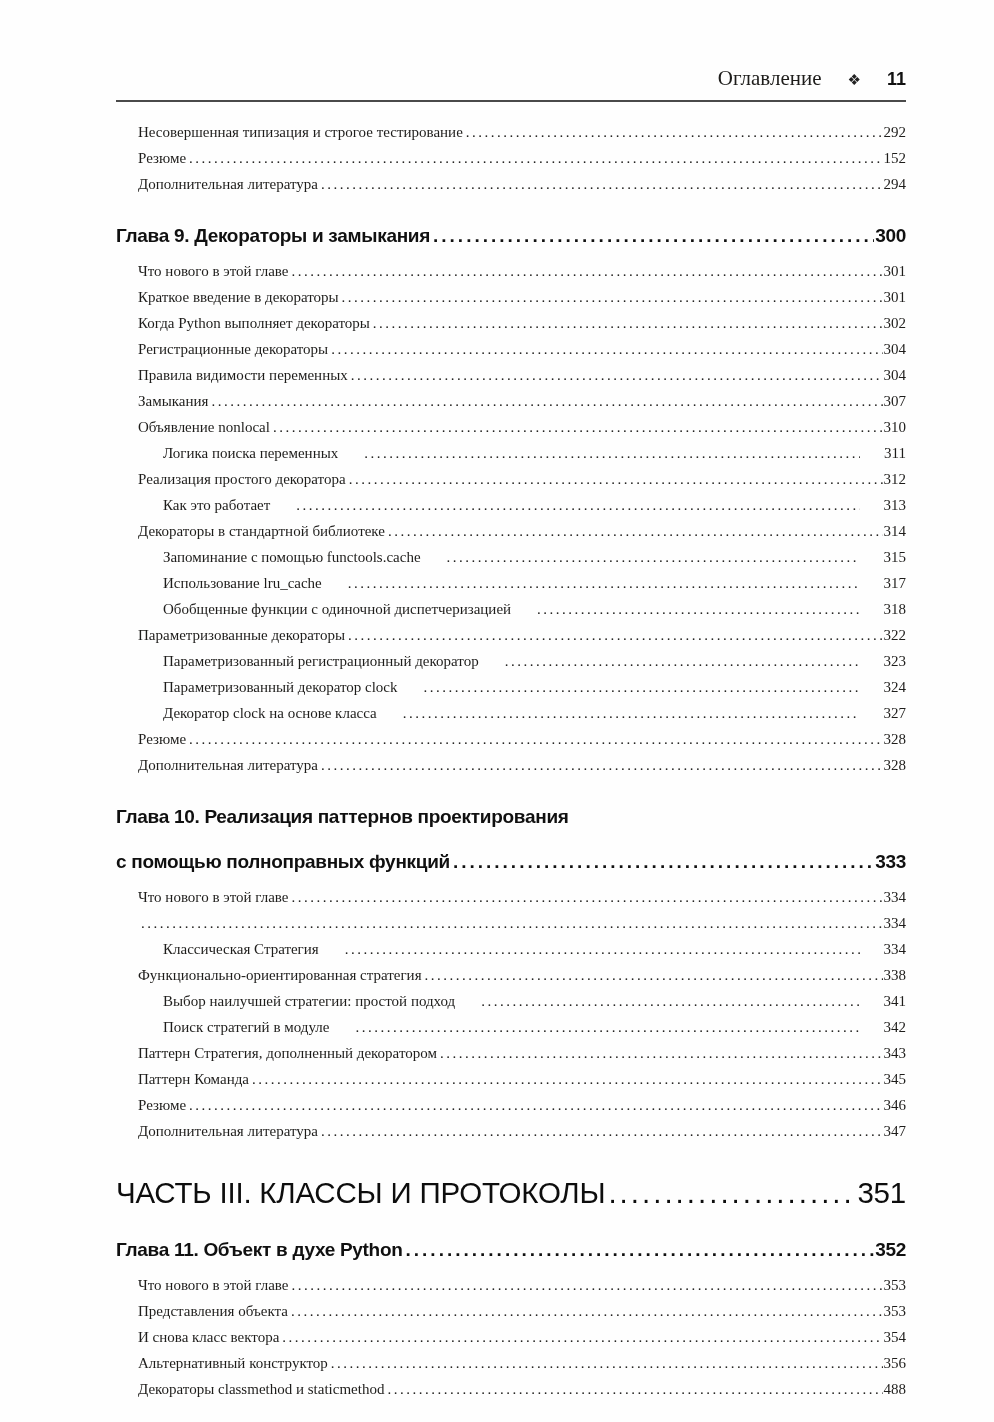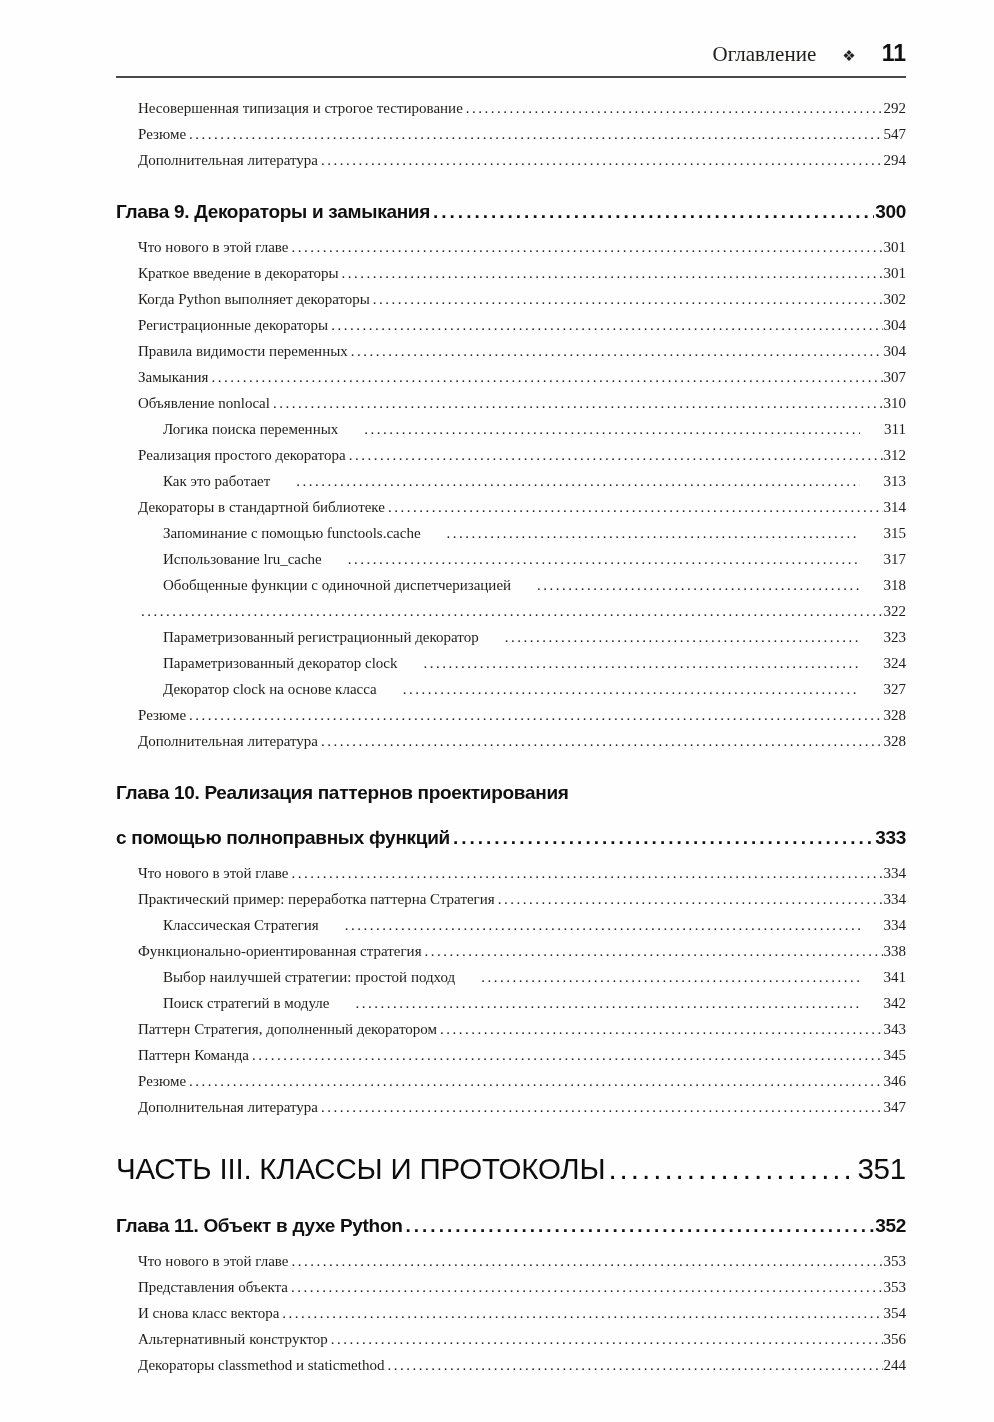--- a/index.html
+++ b/index.html
@@ -6,41 +6,41 @@
   body {
     width: 994px; height: 1422px;
     background: #fefefe;
     overflow: hidden;
     font-family: "Liberation Serif", serif;
     color: #1e1d1b;
   }
   .page {
     box-sizing: border-box;
     width: 994px; height: 1422px;
-    padding: 40px 88px 0 116px;
+    padding: 66px 88px 0 116px;
   }
   
   .running-header {
     display: flex;
     justify-content: flex-end;
     align-items: baseline;
     gap: 26px;
     font-size: 21px;
     padding-bottom: 9px;
     border-bottom: 2px solid #4a4a4a;
   }
   .running-header .ornament {
     font-family: "DejaVu Sans", sans-serif;
     font-size: 15px;
     color: #222;
   }
   .running-header .folio {
     font-family: "Liberation Sans", sans-serif;
     font-weight: 700;
-    font-size: 23px;
+    font-size: 18px;
     color: #111;
   }
   
   .toc { margin-top: 17px; }
   .row {
     display: flex;
     align-items: baseline;
     font-size: 15px;
     line-height: 26px;
   }
@@ -96,21 +96,21 @@
 
   <div class="toc">
       <div class="row entry lvl1">
         <span class="t">Несовершенная типизация и строгое тестирование</span>
         <span class="dots"></span>
         <span class="pg">292</span>
       </div>
       <div class="row entry lvl1">
         <span class="t">Резюме</span>
         <span class="dots"></span>
-        <span class="pg">547</span>
+        <span class="pg">152</span>
       </div>
       <div class="row entry lvl1">
         <span class="t">Дополнительная литература</span>
         <span class="dots"></span>
         <span class="pg">294</span>
       </div>
       <div class="row chapter">
         <span class="t">Глава 9. Декораторы и замыкания</span>
         <span class="dots"></span>
         <span class="pg">300</span>
@@ -179,20 +179,21 @@
         <span class="t">Использование lru_cache</span>
         <span class="dots"></span>
         <span class="pg">317</span>
       </div>
       <div class="row entry lvl2">
         <span class="t">Обобщенные функции с одиночной диспетчеризацией</span>
         <span class="dots"></span>
         <span class="pg">318</span>
       </div>
       <div class="row entry lvl1">
+        <span class="t">Параметризованные декораторы</span>
         <span class="dots"></span>
         <span class="pg">322</span>
       </div>
       <div class="row entry lvl2">
         <span class="t">Параметризованный регистрационный декоратор</span>
         <span class="dots"></span>
         <span class="pg">323</span>
       </div>
       <div class="row entry lvl2">
         <span class="t">Параметризованный декоратор clock</span>
@@ -221,21 +222,20 @@
         <span class="t">с помощью полноправных функций</span>
         <span class="dots"></span>
         <span class="pg">333</span>
       </div>
       <div class="row entry lvl1">
         <span class="t">Что нового в этой главе</span>
         <span class="dots"></span>
         <span class="pg">334</span>
       </div>
       <div class="row entry lvl1">
-        <span class="t">Практический пример: переработка паттерна Стратегия</span>
         <span class="dots"></span>
         <span class="pg">334</span>
       </div>
       <div class="row entry lvl2">
         <span class="t">Классическая Стратегия</span>
         <span class="dots"></span>
         <span class="pg">334</span>
       </div>
       <div class="row entry lvl1">
         <span class="t">Функционально-ориентированная стратегия</span>
@@ -298,16 +298,16 @@
         <span class="pg">354</span>
       </div>
       <div class="row entry lvl1">
         <span class="t">Альтернативный конструктор</span>
         <span class="dots"></span>
         <span class="pg">356</span>
       </div>
       <div class="row entry lvl1">
         <span class="t">Декораторы classmethod и staticmethod</span>
         <span class="dots"></span>
-        <span class="pg">244</span>
+        <span class="pg">488</span>
       </div>
     </div>
 </div>
 
 </body></html>

